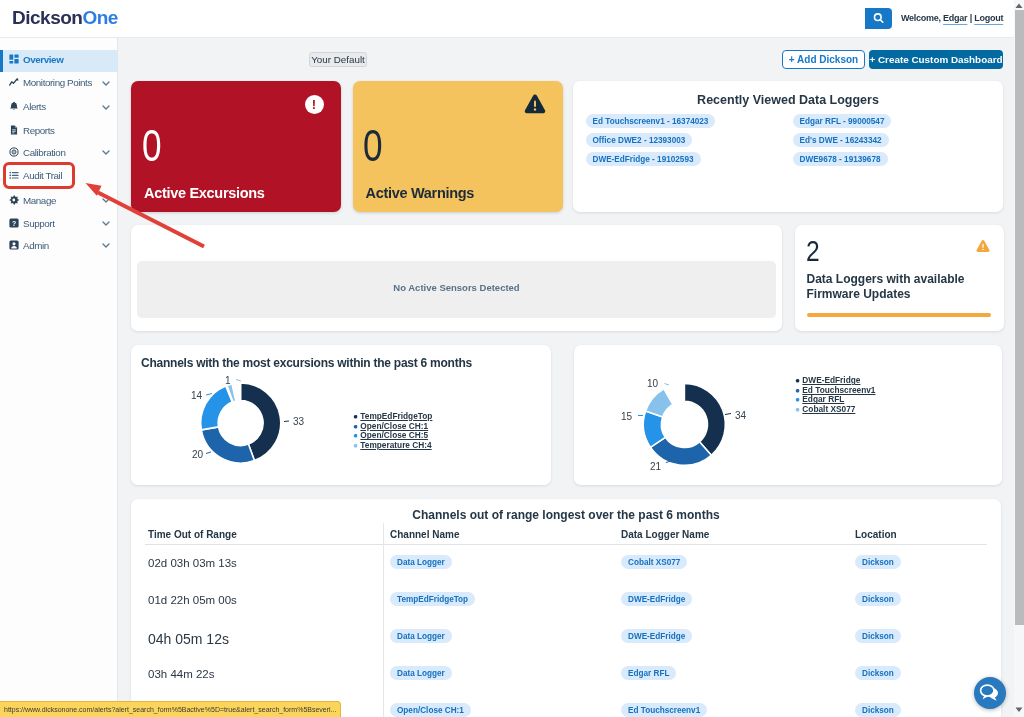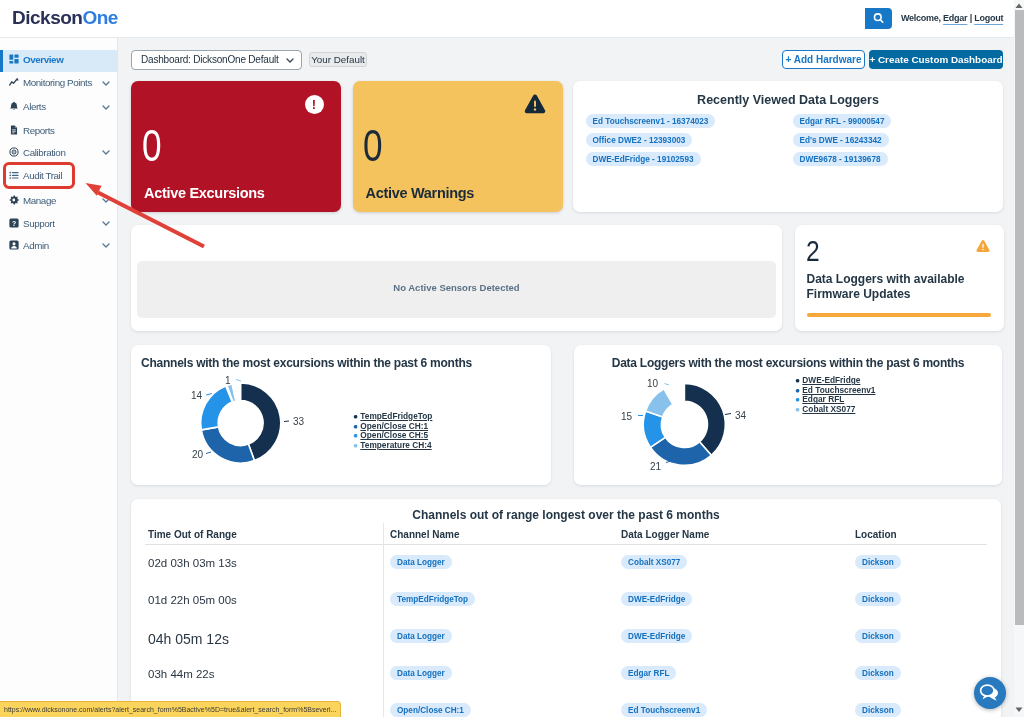--- a/index.html
+++ b/index.html
@@ -145,27 +145,22 @@
           <circle cx="6.5" cy="5" r="2" fill="#fdfdfe"></circle>
           <path d="M2.8 11 a3.7 3.3 0 0 1 7.4 0 Z" fill="#fdfdfe"></path>
         </svg>
     <div class="lb">Admin</div>
     <svg class="ch" width="8" height="5" viewBox="0 0 8 5">
           <polyline points="1,1 4,4 7,1" fill="none" stroke="#5b7a94" stroke-width="1.4" stroke-linecap="round" stroke-linejoin="round"></polyline>
         </svg>
   </div>
 </div>
 
-<div class="abs" style="left:131px; top:50px; width:171px; height:20px; background:#fff; border:1px solid #98a6b1; border-radius:4px; font-size:10px; letter-spacing:-0.2px; color:#22323f; line-height:18px; text-align:left; padding-left:9px; white-space:nowrap;">Dashboard: DicksonOne Default
-  <svg style="position:absolute; right:7px; top:7px;" width="8" height="5" viewBox="0 0 8 5">
-        <polyline points="1,1 4,4 7,1" fill="none" stroke="#3c4a55" stroke-width="1.4" stroke-linecap="round" stroke-linejoin="round"></polyline>
-      </svg>
-</div>
 <div class="abs" style="left:309px; top:51.5px; width:58px; height:15px; background:#e8eaec; border:1px solid #d2d6d9; border-radius:3px; font-size:9.8px; white-space:nowrap; color:#253746; line-height:13px; text-align:center;">Your Default</div>
-<div class="abs" style="left:782px; top:50px; width:83px; height:19px; background:#fff; border:1px solid #1878c8; border-radius:4px; font-size:10px; font-weight:bold; color:#1878c8; line-height:17px; white-space:nowrap; text-align:center;">+ Add Hardware</div>
+<div class="abs" style="left:782px; top:50px; width:83px; height:19px; background:#fff; border:1px solid #1878c8; border-radius:4px; font-size:10px; font-weight:bold; color:#1878c8; line-height:17px; white-space:nowrap; text-align:center;">+ Add Dickson</div>
 <div class="abs" style="left:869px; top:50px; width:134px; height:19px; background:#0369a1; border-radius:4px; font-size:9.9px; font-weight:bold; color:#fff; line-height:19px; white-space:nowrap; text-align:center;">+ Create Custom Dashboard</div>
 
 <div class="abs" style="left:131px; top:81px; width:210px; height:131px; background:#b11226; border-radius:7px; box-shadow:0 1px 3px rgba(50,60,70,0.2);">
   <div class="abs" style="left:173.5px; top:14px; width:19px; height:19px; background:#fff; border-radius:50%; font-size:13px; font-weight:bold; color:#b11226; text-align:center; line-height:19px;">!</div>
   <div class="abs" style="left:11px; top:40px; font-size:44px; color:#fff; display:inline-block; transform:scaleX(0.8); transform-origin:left;">0</div>
   <div class="abs" style="left:13px; top:104px; font-size:14.5px; letter-spacing:-0.3px; font-weight:bold; color:#fff;">Active Excursions</div>
 </div>
 
 <div class="abs" style="left:352.5px; top:81px; width:210px; height:131px; background:#f4c35e; border-radius:7px; box-shadow:0 1px 3px rgba(50,60,70,0.2);">
   <svg class="abs" style="left:170px; top:12px;" width="24" height="22" viewBox="0 0 24 22">
@@ -222,21 +217,20 @@
   </svg>
   <div class="abs" style="left:222px; top:31px; font-size:8.3px; font-weight:bold; color:#253746; line-height:9.7px;margin-top:36px;">
     <div><span style="color:#14304e;">●</span> <u>TempEdFridgeTop</u></div>
     <div><span style="color:#1d64aa;">●</span> <u>Open/Close CH:1</u></div>
     <div><span style="color:#2593e8;">●</span> <u>Open/Close CH:5</u></div>
     <div><span style="color:#87c1ec;">●</span> <u>Temperature CH:4</u></div>
   </div>
 </div>
 
 <div class="card" style="left:574px; top:345px; width:428px; height:140px;">
-  <div class="title" style="position:absolute; left:0; width:428px; top:11px; font-size:12px; letter-spacing:-0.25px;">Data Loggers with the most excursions within the past 6 months</div>
   <svg class="abs" style="left:0; top:0;" width="428" height="140" viewBox="0 0 428 140">
     <path d="M110.4 38.4 A41 41 0 0 1 137.3 110.3 L125.5 96.8 A23 23 0 0 0 110.4 56.4 Z" fill="#14304e" stroke="#ffffff" stroke-width="1.6" stroke-linejoin="round"></path>
     <path d="M137.3 110.3 A41 41 0 0 1 76.4 102.3 L91.3 92.3 A23 23 0 0 0 125.5 96.8 Z" fill="#1d64aa" stroke="#ffffff" stroke-width="1.6" stroke-linejoin="round"></path>
     <path d="M76.4 102.3 A41 41 0 0 1 71.6 66.1 L88.7 71.9 A23 23 0 0 0 91.3 92.3 Z" fill="#2593e8" stroke="#ffffff" stroke-width="1.6" stroke-linejoin="round"></path>
     <path d="M71.6 66.1 A41 41 0 0 1 89.9 43.9 L98.9 59.5 A23 23 0 0 0 88.7 71.9 Z" fill="#87c1ec" stroke="#ffffff" stroke-width="1.6" stroke-linejoin="round"></path>
     <line x1="151" y1="69.5" x2="157" y2="68.5" stroke="#14304e" stroke-width="1"></line>
     <line x1="92" y1="117.5" x2="97" y2="116" stroke="#1d64aa" stroke-width="1"></line>
     <line x1="64" y1="70.5" x2="69" y2="70.5" stroke="#2593e8" stroke-width="1"></line>
     <line x1="90.5" y1="38.5" x2="95" y2="40" stroke="#87c1ec" stroke-width="1"></line>
     <text x="161" y="74" font-size="10" fill="#36424c">34</text>

